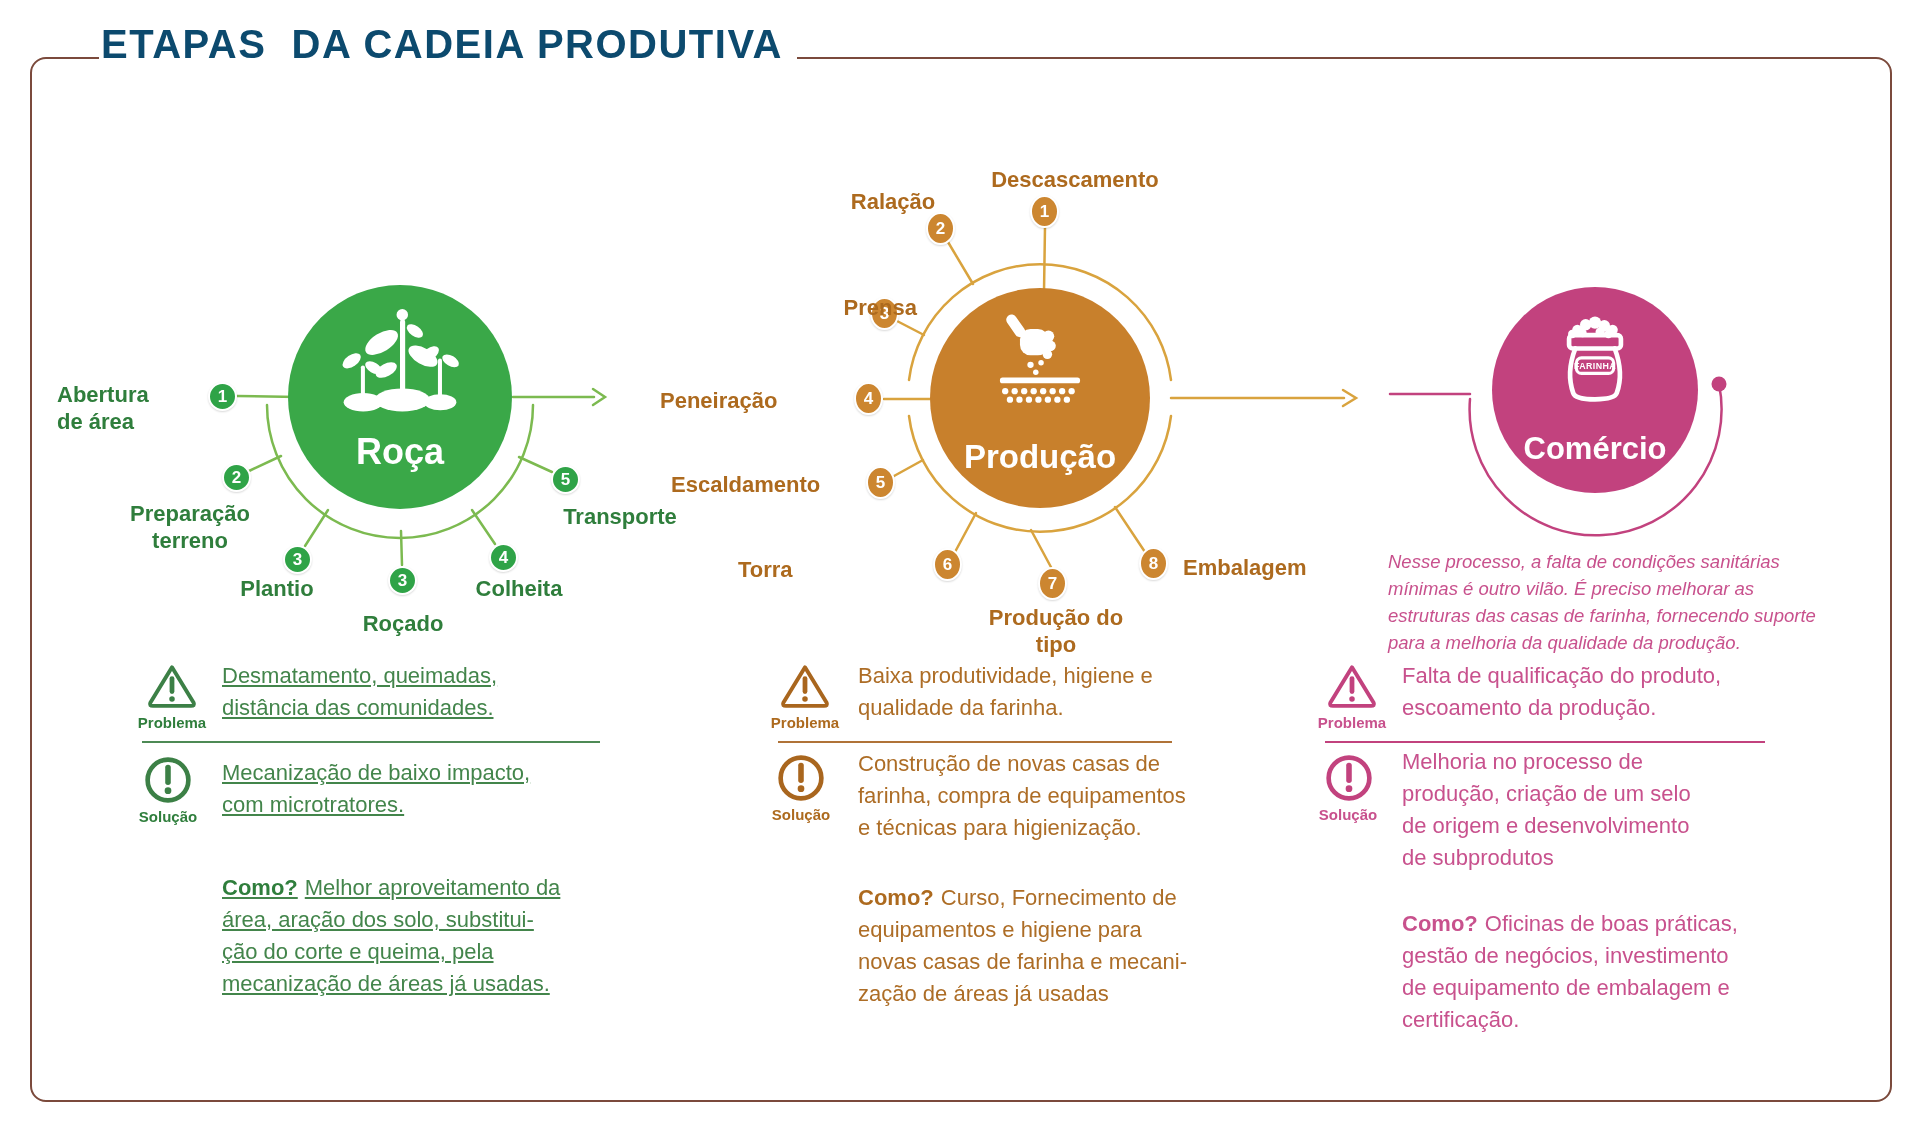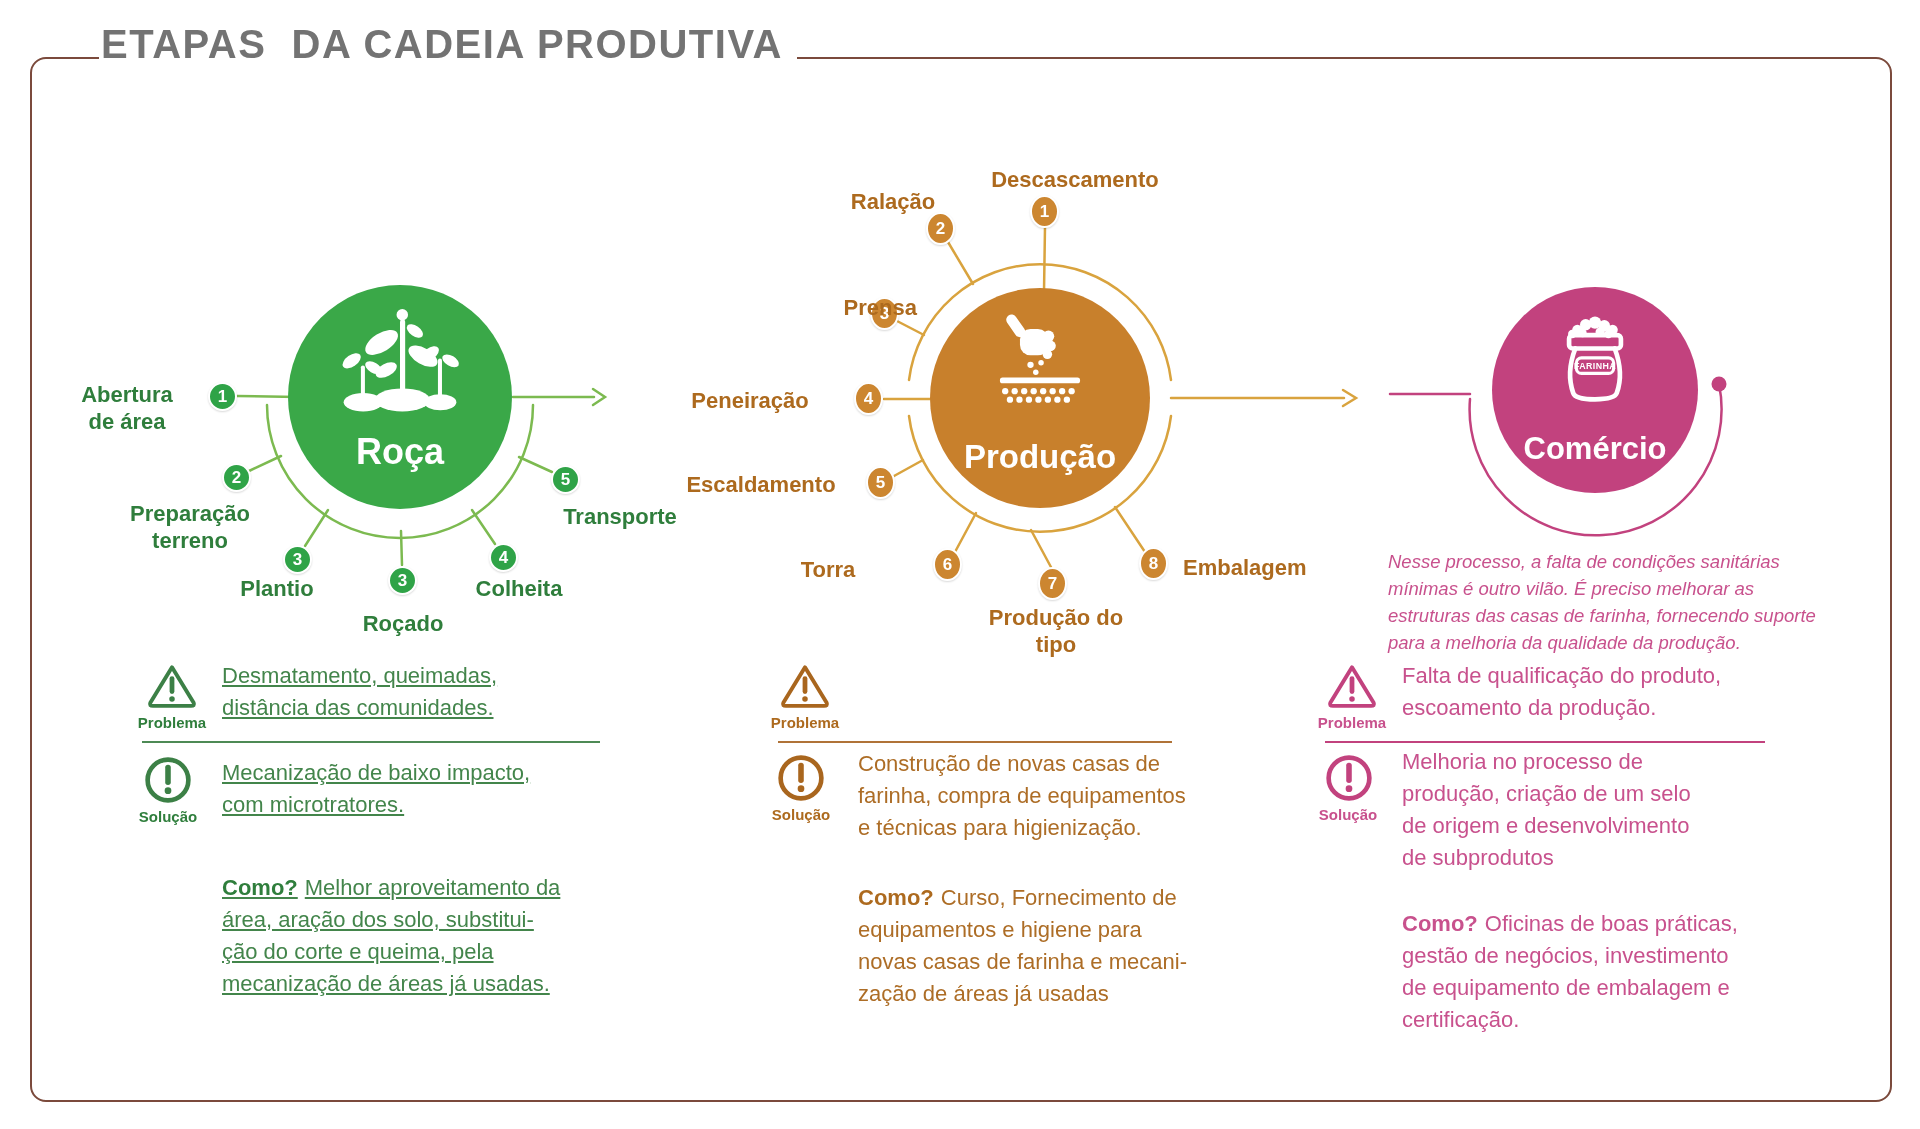--- a/index.html
+++ b/index.html
@@ -1,34 +1,34 @@
 <!DOCTYPE html>
 <html><head>
 <meta charset="utf-8">
 <style>
   html,body{margin:0;padding:0;background:#fff;}
   .canvas{position:relative;width:1920px;height:1129px;background:#fff;
           font-family:"Liberation Sans",sans-serif;overflow:hidden;}
   .frame{position:absolute;left:30px;top:57px;width:1858px;height:1041px;
          border:2px solid #7b4a3c;border-radius:16px;z-index:0;}
   .title{position:absolute;left:99px;top:22px;margin:0;background:#fff;
-         padding:0 14px 0 2px;font-size:40px;font-weight:bold;color:#737373;
+         padding:0 14px 0 2px;font-size:40px;font-weight:bold;color:#0c4a6e;
          letter-spacing:1.5px;white-space:pre;z-index:4;}
   .overlay{position:absolute;left:0;top:0;z-index:1;}
   .hub{position:absolute;border-radius:50%;z-index:2;}
   .hub-title{position:absolute;left:0;right:0;text-align:center;color:#fff;font-weight:bold;}
   .hub-icon{position:absolute;left:50%;transform:translateX(-50%);}
   .badge{position:absolute;z-index:3;display:flex;align-items:center;justify-content:center;
          color:#fff;font-weight:bold;font-size:17px;border-radius:50%;
          border:2px solid #fff;box-sizing:border-box;box-shadow:0 1px 2px rgba(0,0,0,.15);}
   .badge.g{width:29px;height:29px;background:#2fa347;}
   .badge.o{width:29px;height:33px;background:#cc8630;}
   .step-label{position:absolute;z-index:3;font-weight:bold;font-size:22px;line-height:27px;
               white-space:pre-line;}
-  .ta-c{text-align:center;} .ta-r{text-align:center;}
+  .ta-c{text-align:center;} .ta-r{text-align:left;}
   .g-text{color:#2f7e3c;} .o-text{color:#ad6a1e;} .p-text{color:#c8518d;}
   .g-body{color:#43854b;text-decoration:underline;} .o-body{color:#ad6d26;} .p-body{color:#c8518d;}
   .note{position:absolute;font-style:italic;font-size:18.5px;line-height:27px;
         color:#c8518d;white-space:pre-line;z-index:2;}
   .warn-icon{position:absolute;z-index:2;}
   .icon-label{position:absolute;font-weight:bold;font-size:15px;text-align:center;z-index:2;}
   .body-text{position:absolute;font-size:22px;line-height:32px;white-space:pre-line;z-index:2;}
   .divider{position:absolute;height:0;border-top:2px solid;z-index:2;}
   .lead{font-weight:bold;margin-right:7px;}
   .g-icon{color:#3c8046;} .o-icon{color:#a9661e;} .p-icon{color:#c2427e;}
@@ -217,20 +217,22 @@
 ção do corte e queima, pela
 mecanização de áreas já usadas.</span>
   </div>
 
   <svg class="warn-icon o-icon" style="left:779px;top:662px;" width="52" height="47" viewBox="0 0 60 54">
     <path d="M30 6 L55 47 Q56.5 50.5 52 50.5 L8 50.5 Q3.5 50.5 5 47 Z" fill="none" stroke="currentColor" stroke-width="4.5" stroke-linejoin="round"></path>
     <line x1="30" y1="19" x2="30" y2="34" stroke="currentColor" stroke-width="5.5" stroke-linecap="round"></line>
     <circle cx="30" cy="42.5" r="3.2" fill="currentColor"></circle>
   </svg>
   <div class="icon-label o-text" style="left:761px;top:714px;width:88px;">Problema</div>
+  <div class="body-text o-body" style="left:858px;top:660px;width:380px;">Baixa produtividade, higiene e
+qualidade da farinha.</div>
   <div class="divider" style="left:778px;top:741px;width:394px;border-color:#b07338;"></div>
   <svg class="warn-icon o-icon" style="left:776px;top:753px;" width="50" height="50" viewBox="0 0 54 54">
     <circle cx="27" cy="27" r="22" fill="none" stroke="currentColor" stroke-width="5"></circle>
     <line x1="27" y1="13.5" x2="27" y2="29.5" stroke="currentColor" stroke-width="6" stroke-linecap="round"></line>
     <circle cx="27" cy="38.5" r="3.6" fill="currentColor"></circle>
   </svg>
   <div class="icon-label o-text" style="left:761px;top:806px;width:80px;">Solução</div>
   <div class="body-text o-body" style="left:858px;top:748px;width:390px;">Construção de novas casas de
 farinha, compra de equipamentos
 e técnicas para higienização.</div>

